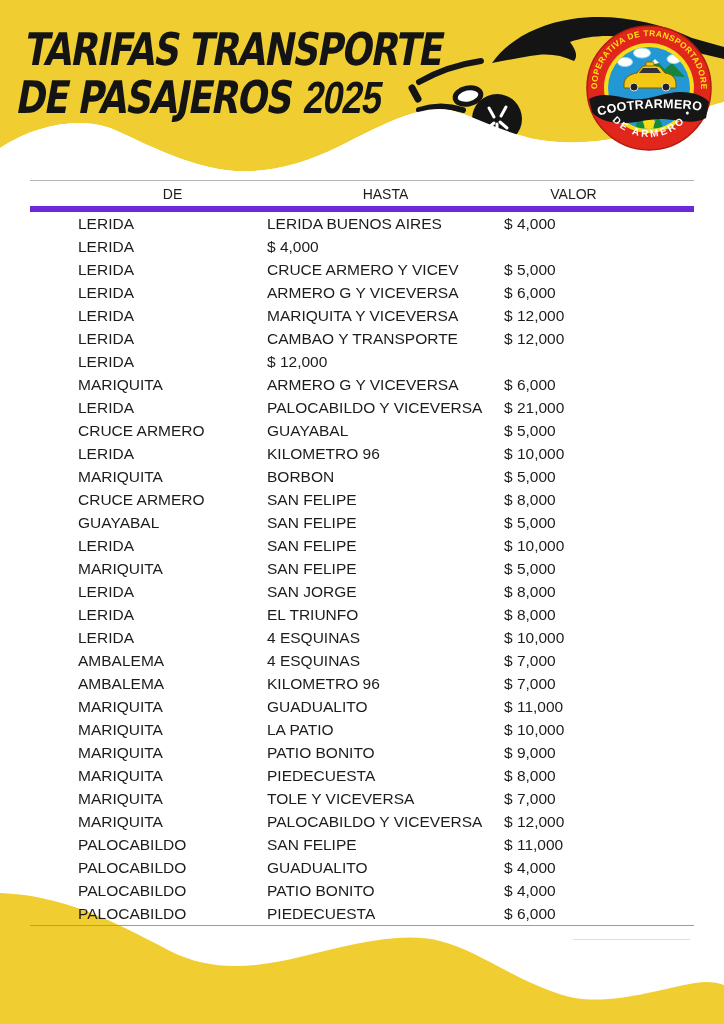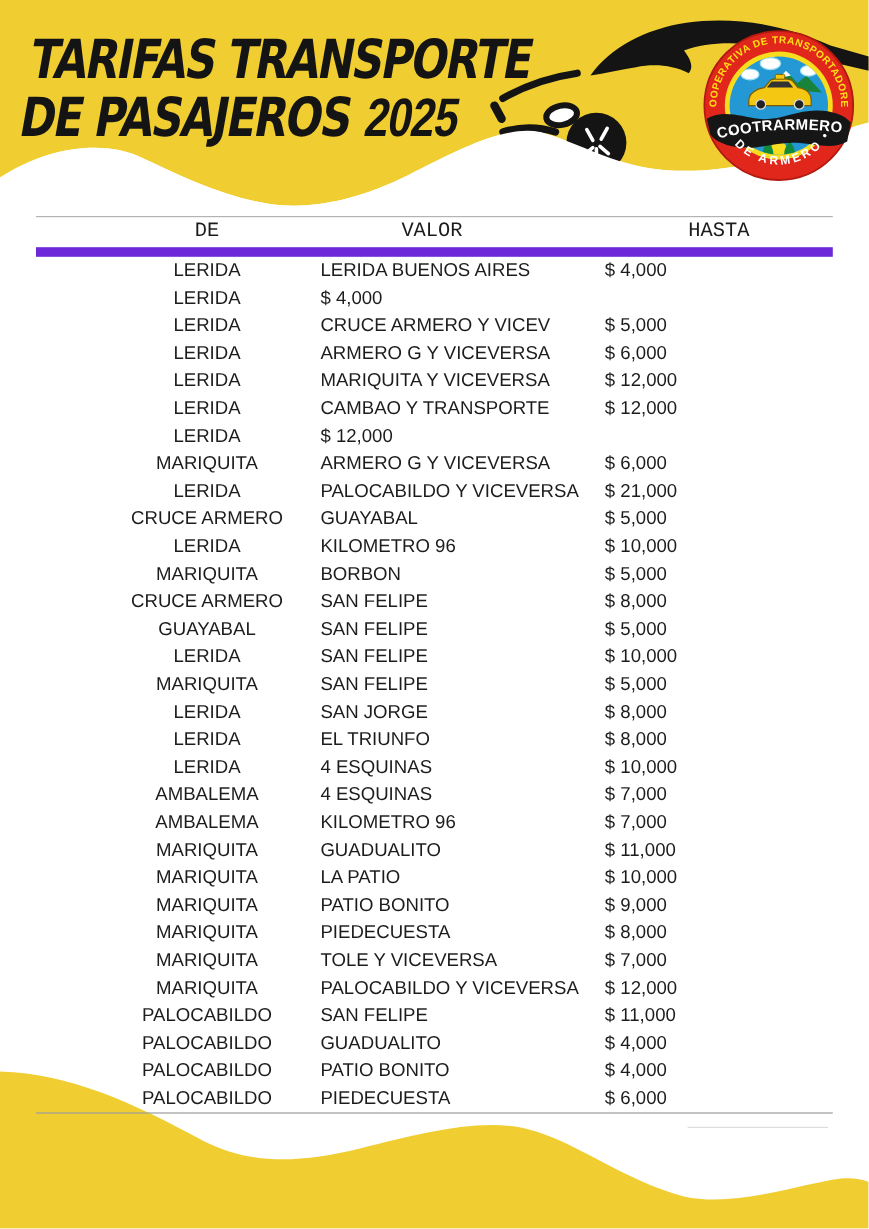--- a/index.html
+++ b/index.html
@@ -24,33 +24,32 @@
 
   .logo-wrap { position:absolute; left:584px; top:21px; width:130px; height:134px; z-index:4; }
 
   .table {
     position:absolute; left:30px; top:180px; width:664px; z-index:2;
     color:#1c1c1c;
   }
   .thead {
     display:grid; grid-template-columns:237px 237px 190px;
     height:25px; align-items:center;
-    border-top:1px solid #b3b3b3; border-bottom:8px solid #6d28d9;
-    font-size:17px;
-    font-family:Liberation Mono, monospace;
+    border-top:1px solid #b3b3b3; border-bottom:6px solid #6d28d9;
+    font-size:14px;
   }
   .th { text-align:center; }
   .th-de { padding-left:48px; }
   .th-valor { padding-right:51px; }
   .tbody { border-bottom:1px solid #9c9c9c; }
   .tr {
     display:grid; grid-template-columns:237px 237px 190px;
     height:23px; align-items:center; font-size:15.5px;
   }
-  .td-de { padding-left:48px;text-align:center; }
+  .td-de { padding-left:48px; }
   .td-valor { padding-right:51px; }
 
   .faint-line { position:absolute; left:573px; top:939px; width:117px; height:1px; background:#dddddd; z-index:1; }
 </style>
 </head>
 <body>
 
 <div class="page">
 
   <svg class="hdr-svg" width="724" height="185" viewBox="0 0 724 185">
@@ -151,22 +150,22 @@
       </text>
       <text font-family="Liberation Sans, sans-serif" font-size="10" font-weight="bold" fill="#ffffff" letter-spacing="2.5">
         <textPath href="#arcBottom" startOffset="50%" text-anchor="middle">• DE ARMERO •</textPath>
       </text>
     </svg>
   </div>
 
   <div class="table">
     <div class="thead">
       <div class="th th-de">DE</div>
+      <div class="th">HASTA</div>
       <div class="th th-valor">VALOR</div>
-      <div class="th">HASTA</div>
     </div>
     <div class="tbody">
   <div class="tr">
     <div class="td td-de">LERIDA</div>
     <div class="td td-hasta">LERIDA BUENOS AIRES</div>
     <div class="td td-valor">$ 4,000</div>
   </div>
 
   <div class="tr">
     <div class="td td-de">LERIDA</div>

